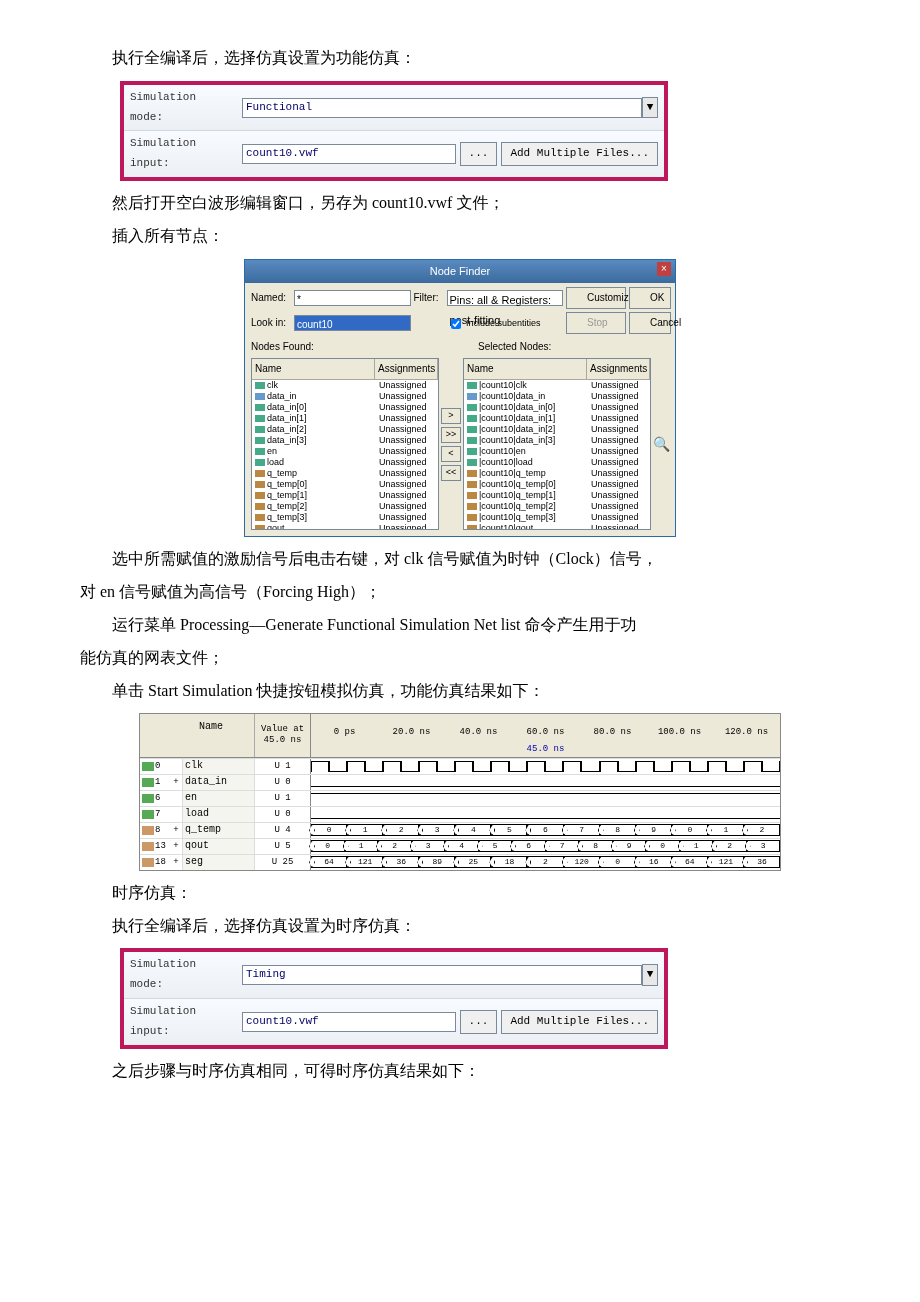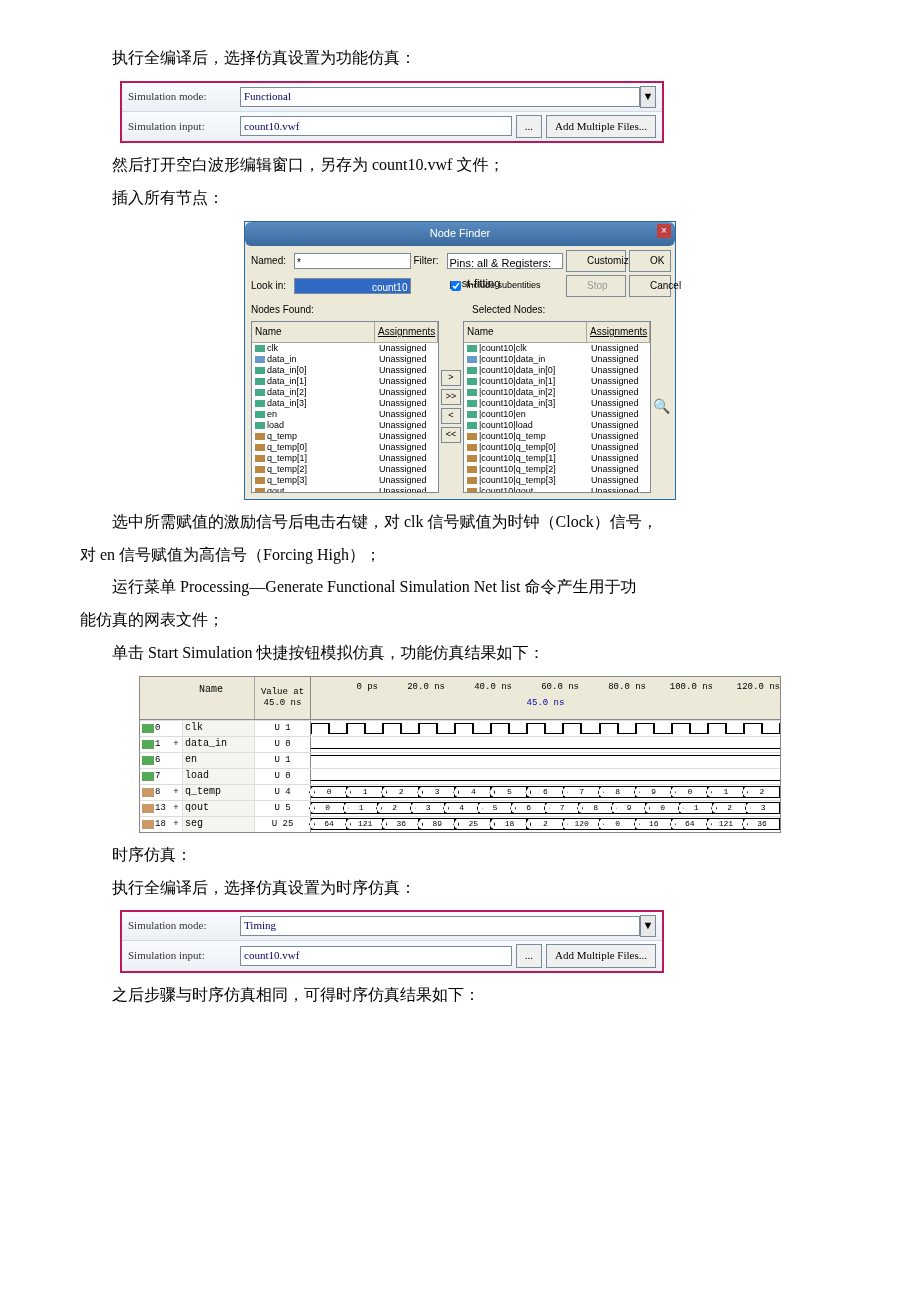--- a/index.html
+++ b/index.html
@@ -1,54 +1,54 @@
 <!DOCTYPE html>
 <html><head>
 <meta charset="utf-8">
 <style>
 body { margin:0; padding:40px 80px; font-family:"Microsoft YaHei","SimSun",serif; font-size:16px; color:#000; background:#fff; width:920px; box-sizing:border-box; line-height:1.8; }
 p { margin:4px 0; text-indent:0; }
 .indent { text-indent:2em; }
-.sim-settings { margin:8px 0 8px 40px; border:2px solid #be185d; background:#fdfdfd; width:540px; font-family:Liberation Serif, serif; font-size:11px; }
+.sim-settings { margin:8px 0 8px 40px; border:4px solid #be185d; background:#fdfdfd; width:540px; font-family:Liberation Mono, monospace; font-size:11px; }
 .sim-row { display:flex; align-items:center; padding:3px 6px; border-bottom:1px solid #d0d8e0; background:linear-gradient(#f8fbff,#ecf0f5); }
 .sim-row:last-child { border-bottom:none; }
 .sim-label { width:100px; color:#333; }
 .sim-field { flex:1; background:#fff; border:1px solid #7a8a9a; height:16px; padding:1px 3px; color:#006; display:flex; align-items:center;margin-left:12px; }
 .sim-drop { width:14px; text-align:center; border:1px solid #7a8a9a; background:#e8e8e8; }
 .sim-btn { padding:1px 8px; border:1px solid #7a8a9a; background:#f0f0f0; margin-left:4px; font-size:11px; }
 .node-finder { margin:8px auto; width:430px; font-family:Tahoma,Arial,sans-serif; font-size:10px; border:1px solid #2a6aa8; background:#ece9d8; }
-.nf-title { background:linear-gradient(#5a8bc0,#3a6a9e); color:#fff; text-align:center; padding:2px; position:relative; font-size:11px;border-radius:6px; }
+.nf-title { background:linear-gradient(#5a8bc0,#3a6a9e); color:#fff; text-align:center; padding:2px; position:relative; font-size:11px; }
 .nf-close { position:absolute; right:4px; top:2px; background:#c04040; color:#fff; width:14px; height:14px; text-align:center; line-height:14px; font-size:10px; }
 .nf-top { padding:4px 6px; display:grid; grid-template-columns:40px 1fr 30px 1fr 60px 40px; gap:3px; align-items:center; }
 .nf-input { background:#fff; border:1px solid #7a8a9a; height:14px; padding:0 2px; }
 .nf-btnr { border:1px solid #7a8a9a; background:#ece9d8; text-align:center; padding:1px 20px; }
 .nf-body { display:flex; padding:2px 6px 6px; gap:2px; }
 .nf-col { flex:1; }
 .nf-list { background:#fff; border:1px solid #7a8a9a; height:170px; overflow:hidden; }
 .nf-header { display:flex; background:#ece9d8; border-bottom:1px solid #aca899; font-size:10px; }
 .nf-header span { padding:1px 3px; border-right:1px solid #aca899; }
 .nf-header span:first-child { flex:1; }
-.nf-header span:last-child { width:56px;text-decoration:underline; }
+.nf-header span:last-child { width:56px; }
 .nf-item { display:flex; padding:0 3px; font-size:9px; line-height:11px; }
 .nf-item span:first-child { flex:1; display:flex; align-items:center; gap:2px; overflow:hidden; }
 .nf-item span:last-child { width:56px; }
 .nf-mid { display:flex; flex-direction:column; justify-content:center; gap:3px; width:20px; }
 .nf-midbtn { border:1px solid #7a8a9a; background:#ece9d8; text-align:center; font-size:9px; height:14px; line-height:12px; }
 .pin-in { width:10px; height:7px; background:#4a8; display:inline-block; }
 .pin-out { width:10px; height:7px; background:#b84; display:inline-block; }
 .pin-grp { width:10px; height:7px; background:#69c; display:inline-block; }
 .wave { margin:8px auto; width:640px; font-family:"Courier New",monospace; font-size:10px; border:1px solid #888; }
 .wave-header { display:flex; background:#ece9d8; border-bottom:1px solid #888; }
 .wave-left { width:170px; display:flex; border-right:1px solid #888; }
 .wave-idcol { width:28px; }
 .wave-namecol { flex:1; text-align:center; padding:4px 0; border-right:1px solid #aaa; }
 .wave-valcol { width:55px; text-align:center; padding:10px 0; font-size:9px; line-height:11px; }
 .wave-time { flex:1; position:relative; font-size:9px; padding-top:2px; }
 .wave-ticks { display:flex; }
-.wave-tick { flex:1; text-align:right; }
+.wave-tick { flex:1; text-align:center;margin-top:8px; }
 .wave-cursor { text-align:center; color:#00a; }
 .wave-rows { background:#fff; }
 .wave-row { display:flex; border-top:1px solid #ddd; height:15px; align-items:center; }
 .wave-rowleft { width:170px; display:flex; align-items:center; border-right:1px solid #888; height:100%; }
 .wave-id { width:28px; display:flex; align-items:center; gap:1px; padding-left:2px; font-size:9px; }
 .wave-pin { width:12px; height:9px; display:inline-block; }
 .wave-pin.in { background:#5a5; }
 .wave-pin.out { background:#c96; }
 .wave-exp { width:12px; text-align:center; font-size:9px; }
 .wave-name { flex:1; padding-left:2px; border-left:1px solid #ddd; border-right:1px solid #ddd; height:100%; display:flex; align-items:center; background:#f5f5f0; }
@@ -91,27 +91,27 @@
     <span class="nf-close">×</span>
   </div>
   <div class="nf-top">
     <span>Named:</span>
     <span class="nf-input">*</span>
     <span>Filter:</span>
     <span class="nf-input" style="font-size:11px;">Pins: all &amp; Registers: post-fitting</span>
     <span class="nf-btnr">Customize...</span>
     <span class="nf-btnr">OK</span>
     <span>Look in:</span>
-    <span class="nf-input" style="background:#316ac5;color:#fff;text-align:right;">count10</span>
+    <span class="nf-input" style="background:#316ac5;color:#fff;">count10</span>
     <span></span>
     <span style="font-size:9px;"><input type="checkbox" checked="" style="vertical-align: middle; width: 10px; height: 10px;"> <span>Include subentities</span></span>
     <span class="nf-btnr" style="color:#999;">Stop</span>
     <span class="nf-btnr">Cancel</span>
   </div>
-  <div style="display:flex;padding:0 6px;gap:2px;">
+  <div style="display:flex;padding:0 6px;gap:8px;">
     <span style="flex:1;font-size:10px;">Nodes Found:</span>
     <span style="width:20px;"></span>
     <span style="flex:1;font-size:10px;">Selected Nodes:</span>
   </div>
   <div class="nf-body">
     <div class="nf-col">
       <div class="nf-list">
         <div class="nf-header">
             <span>Name</span>
             <span>Assignments</span>

